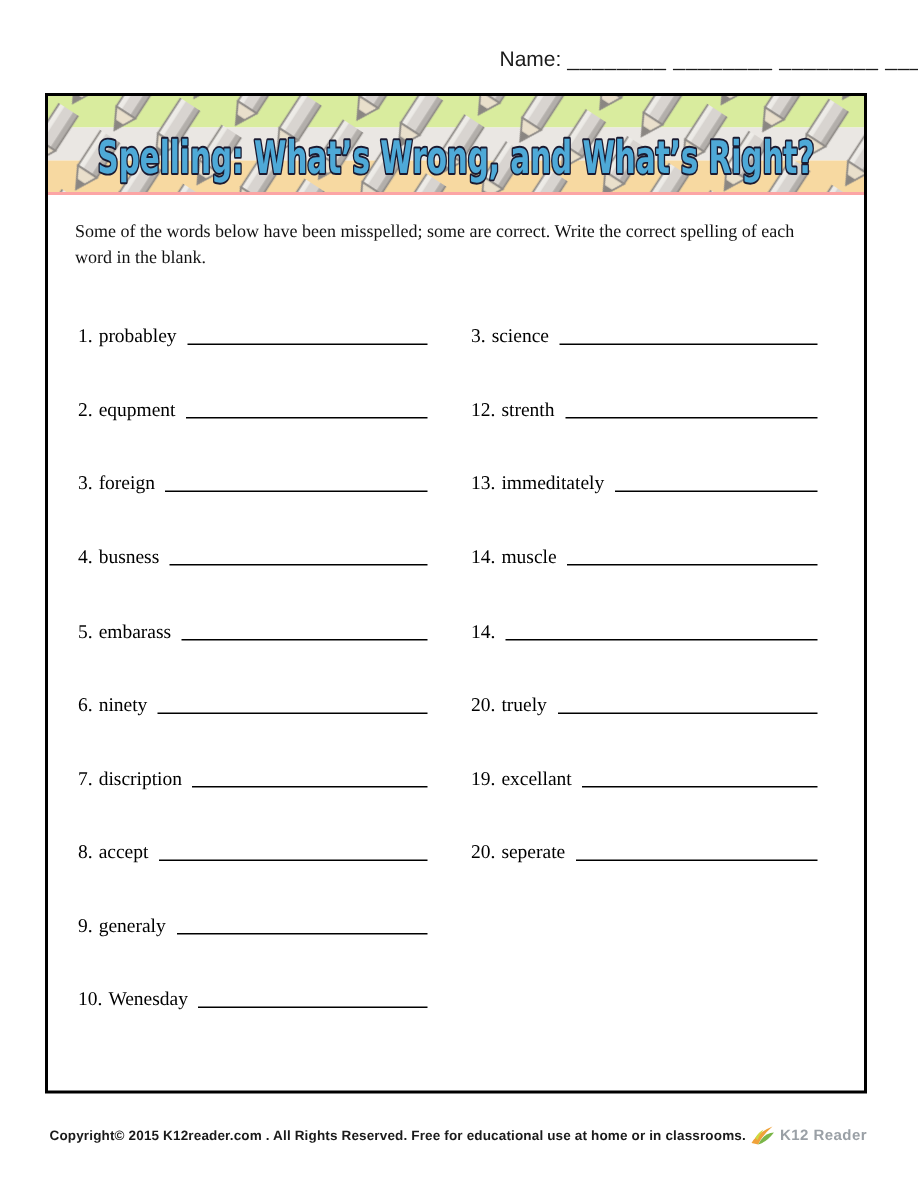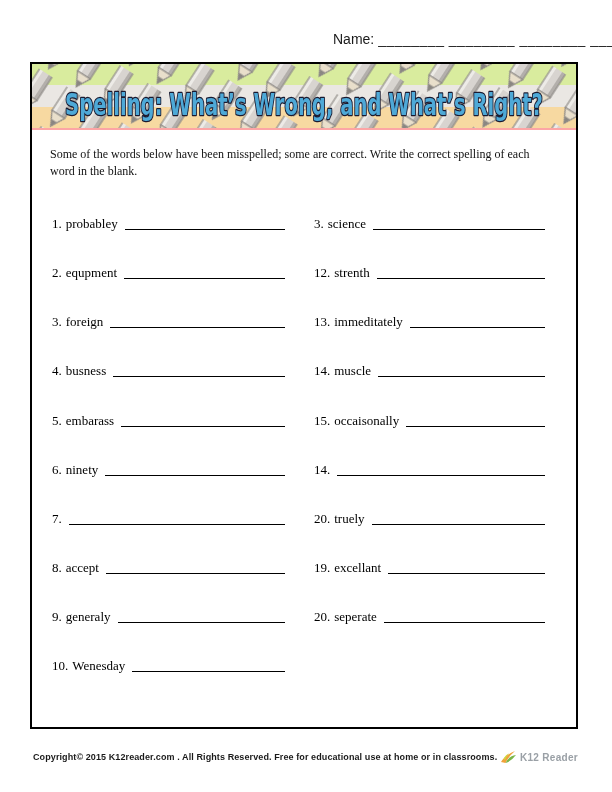--- a/index.html
+++ b/index.html
@@ -108,20 +108,21 @@
         <span class="word">embarass</span>
         <span class="blank"></span>
       </div>
       <div class="item">
         <span class="num">6.</span>
         <span class="word">ninety</span>
         <span class="blank"></span>
       </div>
       <div class="item">
         <span class="num">7.</span>
+        <span class="word">discription</span>
         <span class="blank"></span>
       </div>
       <div class="item">
         <span class="num">8.</span>
         <span class="word">accept</span>
         <span class="blank"></span>
       </div>
       <div class="item">
         <span class="num">9.</span>
         <span class="word">generaly</span>
@@ -144,25 +145,20 @@
         <span class="blank"></span>
       </div>
       <div class="item">
         <span class="num">13.</span>
         <span class="word">immeditately</span>
         <span class="blank"></span>
       </div>
       <div class="item">
         <span class="num">14.</span>
         <span class="word">muscle</span>
-        <span class="blank"></span>
-      </div>
-      <div class="item">
-        <span class="num">15.</span>
-        <span class="word">occaisonally</span>
         <span class="blank"></span>
       </div>
       <div class="item">
         <span class="num">14.</span>
         <span class="blank"></span>
       </div>
       <div class="item">
         <span class="num">20.</span>
         <span class="word">truely</span>
         <span class="blank"></span>

